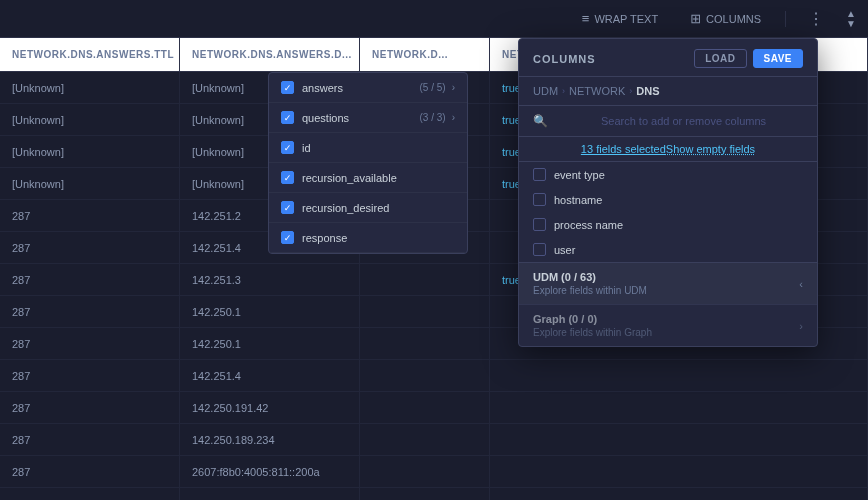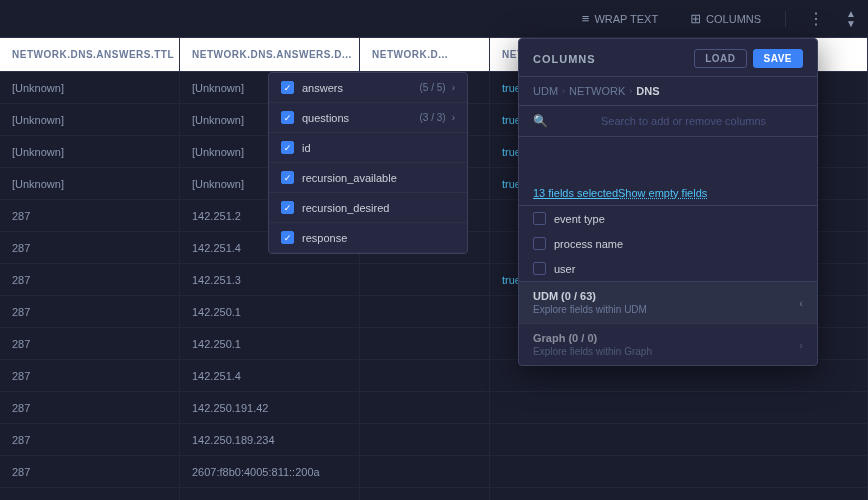--- a/index.html
+++ b/index.html
@@ -184,24 +184,23 @@
       flex: 1;
       margin-left: 45px;
     }
     .cp-search input::placeholder { color: #4a5280; }
     .search-icon { color: #4a5280; font-size: 12px; }
 
     
     .cp-meta {
       display: flex;
       align-items: center;
-      justify-content: flex-start;
+      justify-content: center;
       padding: 6px 14px;
       border-bottom: 1px solid #3a3f5c;
-      margin-top: 44px;
     }
     .cp-fields-count {
       font-size: 11px;
       color: #4fc3f7;
       text-decoration: underline;
       cursor: pointer;
     }
     .cp-show-empty {
       font-size: 11px;
       color: #4fc3f7;
@@ -465,20 +464,24 @@
     <span class="cp-show-empty">Show empty fields</span>
   </div>
 
   <div class="cp-field-list" id="fields-list">
   <div class="cp-field-item">
     <div class="cp-checkbox "></div>
     <span class="cp-field-name">event type</span>
   </div>
       <div class="cp-field-item">
     <div class="cp-checkbox "></div>
+    <span class="cp-field-name">hostname</span>
+  </div>
+      <div class="cp-field-item">
+    <div class="cp-checkbox "></div>
     <span class="cp-field-name">process name</span>
   </div>
       <div class="cp-field-item">
     <div class="cp-checkbox "></div>
     <span class="cp-field-name">user</span>
   </div>
     </div>
 
   <div id="groups-list">
   <div class="cp-group-item active">

